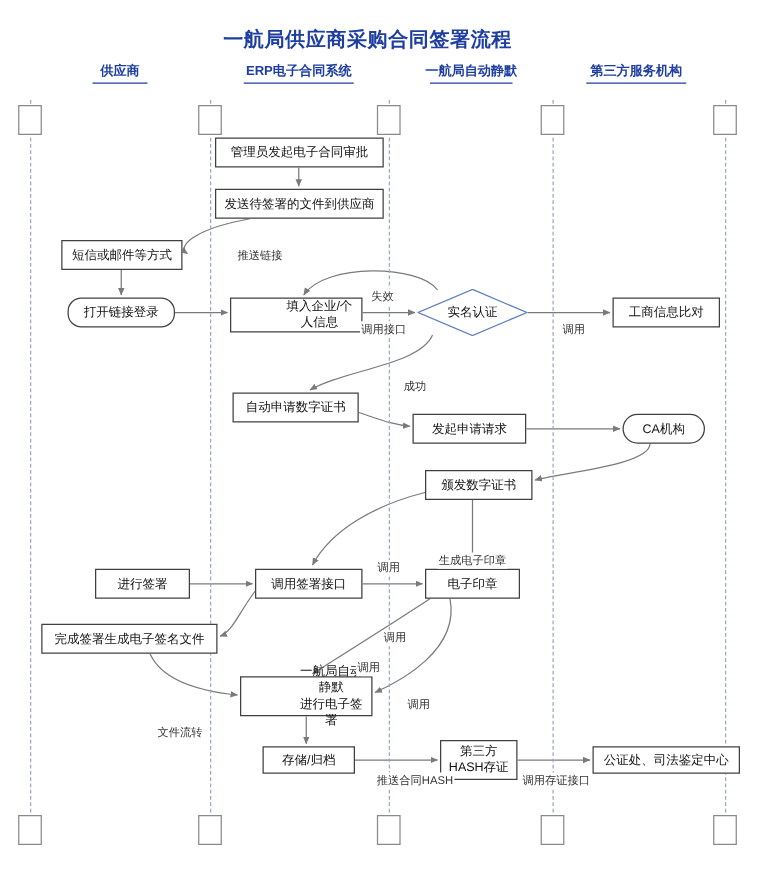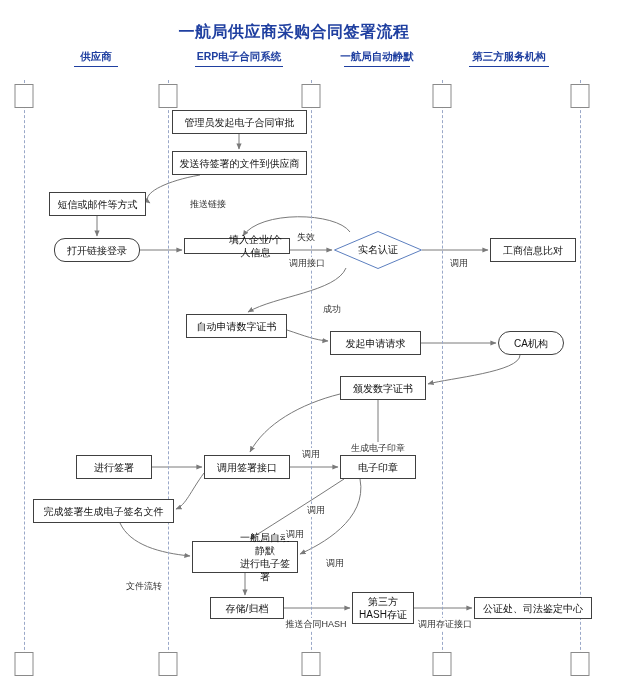--- a/index.html
+++ b/index.html
@@ -208,21 +208,21 @@
     <div class="lane-line" style="left: 442px;"></div>
     <div class="bracket" style="left: 442px; top: 84px;"></div>
     <div class="bracket" style="left: 442px; top: 652px;"></div>
     <div class="lane-line" style="left: 580px;"></div>
     <div class="bracket" style="left: 580px; top: 84px;"></div>
     <div class="bracket" style="left: 580px; top: 652px;"></div>
     <div class="node" style="left: 172px; top: 110px; width: 135px; height: 24px;">管理员发起电子合同审批</div>
     <div class="node" style="left: 172px; top: 151px; width: 135px; height: 24px;">发送待签署的文件到供应商</div>
     <div class="node" style="left: 49px; top: 192px; width: 97px; height: 24px;">短信或邮件等方式</div>
     <div class="node rounded" style="left: 54px; top: 238px; width: 86px; height: 24px;">打开链接登录</div>
-    <div class="node" style="left: 184px; top: 238px; width: 106px; height: 16px; padding-left: 40px;">填入企业/个人信息</div>
+    <div class="node" style="left: 184px; top: 238px; width: 106px; height: 28px; padding-left: 40px;">填入企业/个人信息</div>
     <div class="diamond-wrap" style="left: 334px; top: 231px; width: 88px; height: 38px;">
       <svg class="diamond-shape" viewBox="0 0 88 38">
         <path d="M44,0.5 L87.5,19 L44,37.5 L0.5,19 Z" fill="#ffffff" stroke="#5c7fbf" stroke-width="1"></path>
       </svg>
       <div class="diamond-text">实名认证</div>
     </div>
     <div class="node" style="left: 490px; top: 238px; width: 86px; height: 24px;">工商信息比对</div>
     <div class="node" style="left: 186px; top: 314px; width: 101px; height: 24px;">自动申请数字证书</div>
     <div class="node" style="left: 330px; top: 331px; width: 91px; height: 24px;">发起申请请求</div>
     <div class="node" style="left: 498px; top: 331px; width: 66px; height: 24px; border-radius: 12px;">CA机构</div>
@@ -241,15 +241,15 @@
     <div class="edge-label" style="left: 306px; top: 219px;">失效</div>
     <div class="edge-label" style="left: 307px; top: 245px;">调用接口</div>
     <div class="edge-label" style="left: 459px; top: 245px;">调用</div>
     <div class="edge-label" style="left: 332px; top: 291px;">成功</div>
     <div class="edge-label" style="left: 311px; top: 436px;">调用</div>
     <div class="edge-label" style="left: 378px; top: 430px;">生成电子印章</div>
     <div class="edge-label" style="left: 316px; top: 492px;">调用</div>
     <div class="edge-label" style="left: 295px; top: 516px;">调用</div>
     <div class="edge-label" style="left: 335px; top: 545px;">调用</div>
     <div class="edge-label" style="left: 144px; top: 568px;">文件流转</div>
-    <div class="edge-label" style="left: 316px; top: 606px;">推送合同HASH</div>
+    <div class="edge-label" style="left: 332px; top: 606px;">推送合同HASH</div>
     <div class="edge-label" style="left: 445px; top: 606px;">调用存证接口</div>
   </div>
 
 </body></html>

